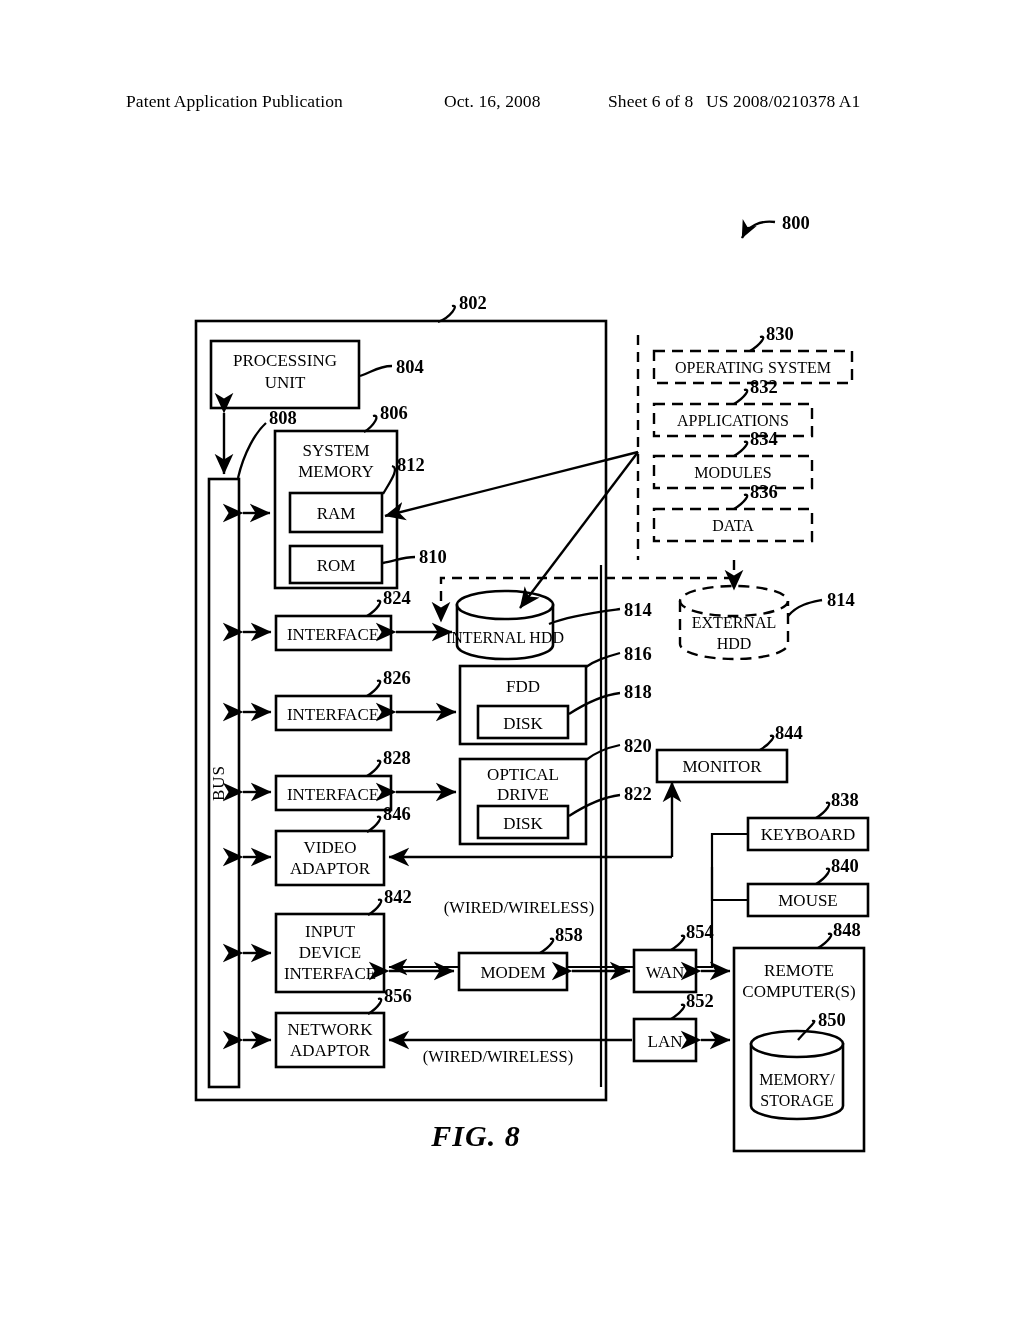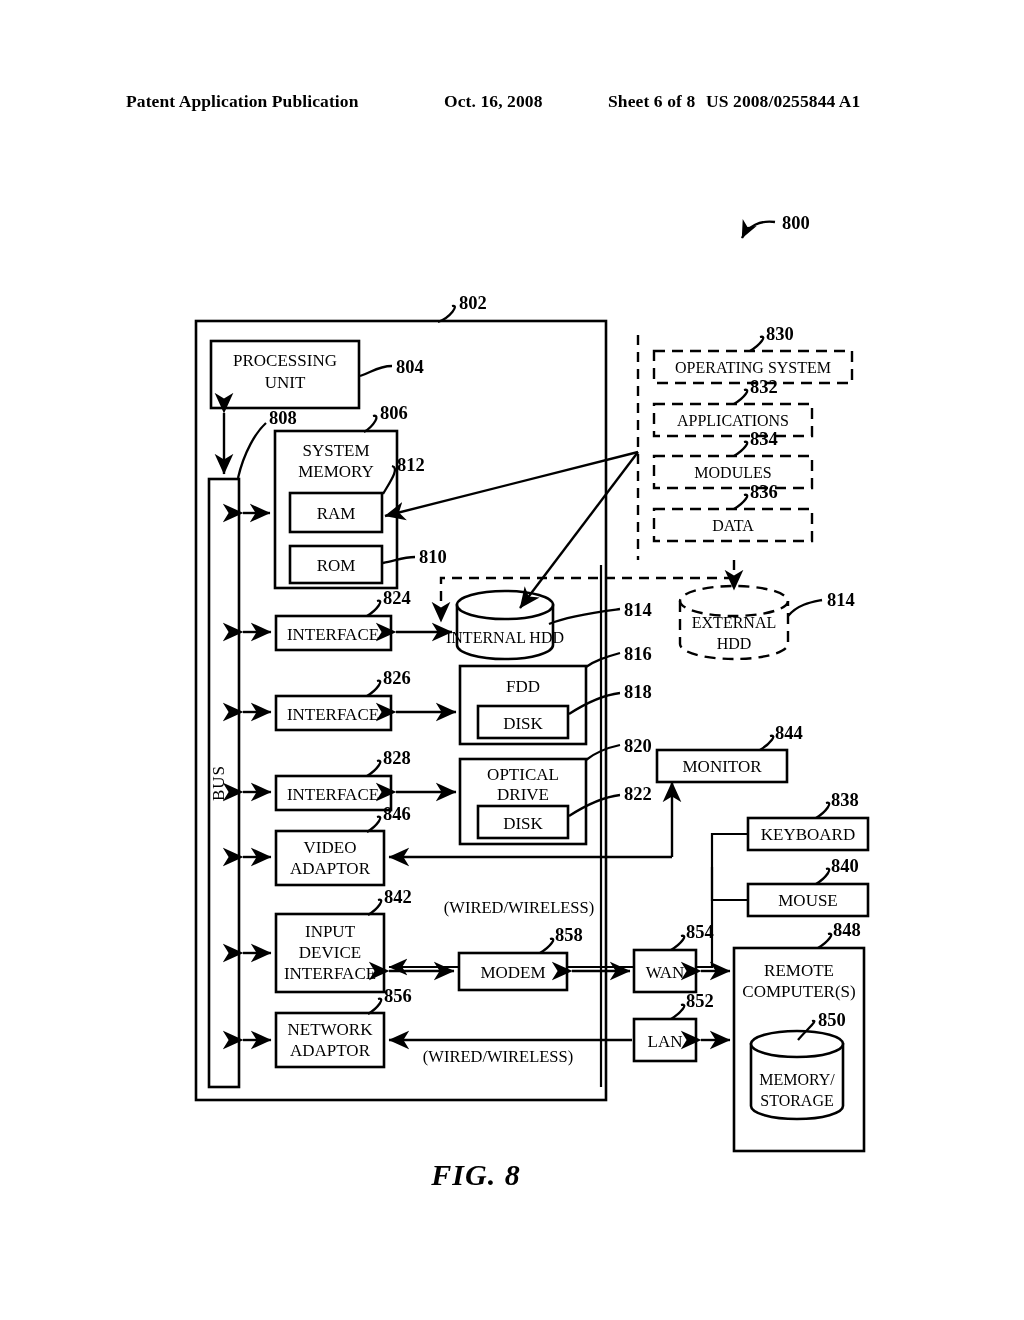--- a/index.html
+++ b/index.html
@@ -19,35 +19,35 @@
 
   
   .page-header {
     position: absolute;
     top: 86px;
     left: 0;
     width: 1024px;
     height: 30px;
     display: flex;
     align-items: center;
-    font-weight: bold;
+    font-weight: normal;
     font-size: 17.5px;
     letter-spacing: 0.1px;
     white-space: nowrap;
   }
   .hdr-pub   { position: absolute; left: 126px; }
   .hdr-date  { position: absolute; left: 444px; }
   .hdr-sheet { position: absolute; left: 608px; }
   .hdr-num   { position: absolute; left: 706px; }
 
   
   .fig-caption {
     position: absolute;
     left: 0;
-    top: 1158px;
+    top: 1119px;
     width: 952px;
     text-align: center;
     font-style: italic;
     font-weight: bold;
     font-size: 30px;
     letter-spacing: 1px;
   }
 
   
   #diagram {
@@ -116,21 +116,21 @@
     stroke-dasharray: 11 7;
   }
 </style>
 </head>
 <body>
 
 <div class="page-header">
   <span class="hdr-pub">Patent Application Publication</span>
   <span class="hdr-date">Oct. 16, 2008</span>
   <span class="hdr-sheet">Sheet 6 of 8</span>
-  <span class="hdr-num">US 2008/0255844 A1</span>
+  <span class="hdr-num">US 2008/0210378 A1</span>
 </div>
 
 <svg id="diagram" viewBox="0 0 1024 1320">
   <defs>
     <marker id="ah" markerWidth="9" markerHeight="9" refX="8.4" refY="4.5" orient="auto" markerUnits="strokeWidth">
       <path d="M0,0.6 L8.6,4.5 L0,8.4 L2.4,4.5 Z" fill="#000000"></path>
     </marker>
     <marker id="ahs" markerWidth="8" markerHeight="8" refX="7.5" refY="4" orient="auto" markerUnits="strokeWidth">
       <path d="M0,0.6 L7.7,4 L0,7.4 L2.2,4 Z" fill="#000000"></path>
     </marker>

